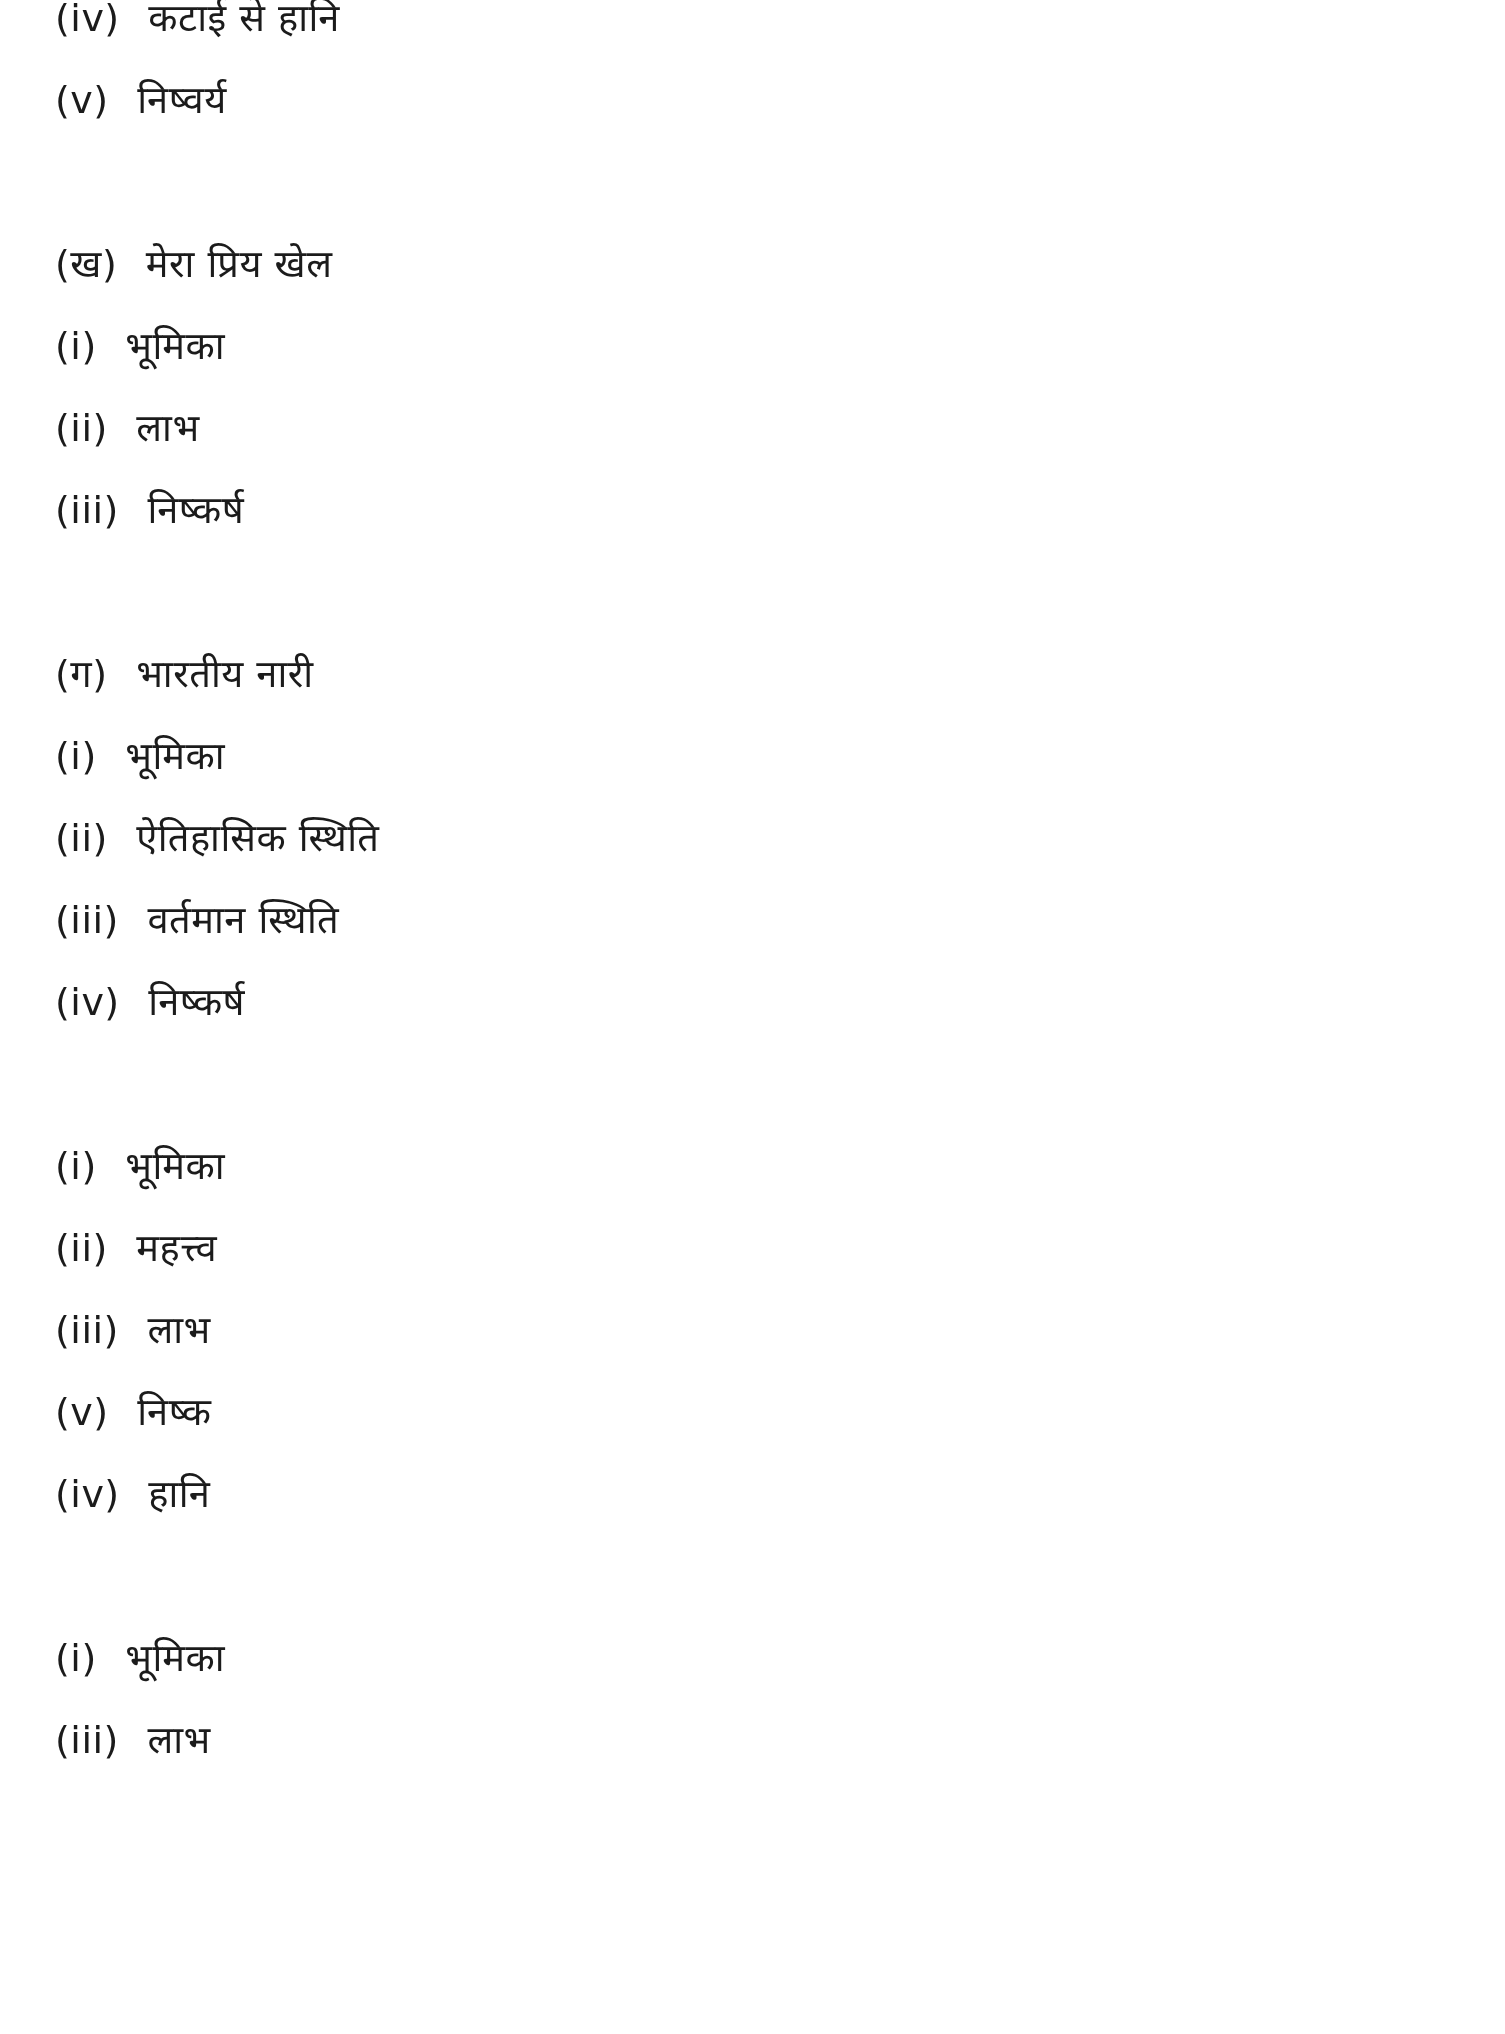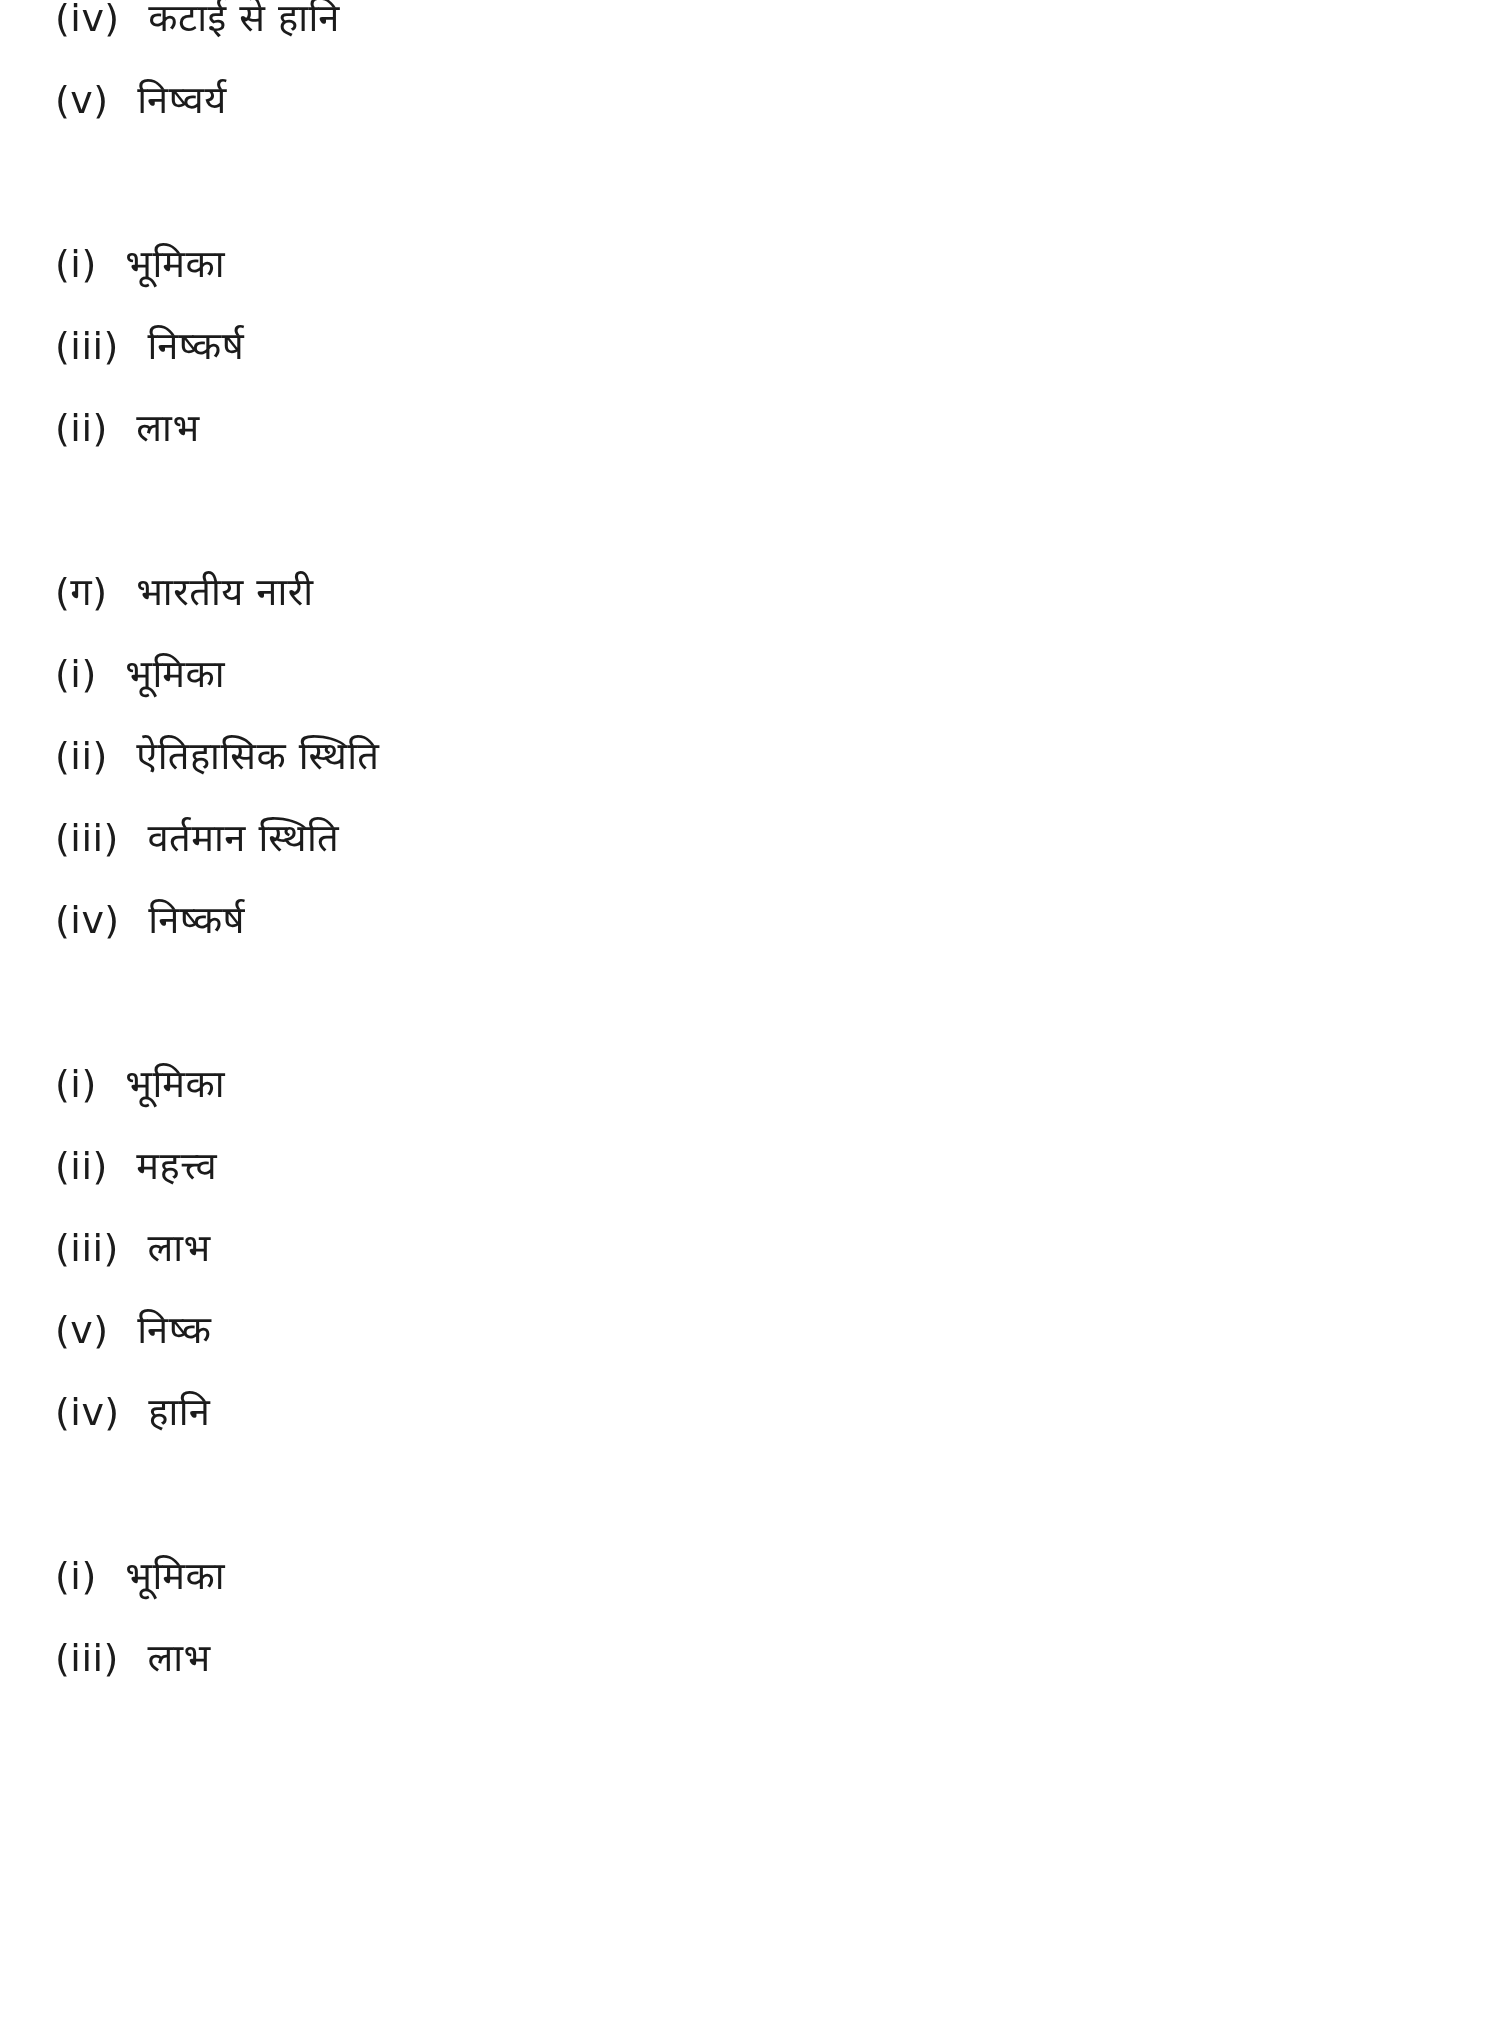--- a/index.html
+++ b/index.html
@@ -41,30 +41,34 @@
     <span class="marker">(iv)</span>
     <span class="text">कटाई से हानि</span>
   </div>
       <div class="line">
     <span class="marker">(v)</span>
     <span class="text">निष्वर्य</span>
   </div>
     </section>
     <section class="group">
       <div class="line">
+    <span class="marker">(ख)</span>
+    <span class="text">मेरा प्रिय खेल</span>
+  </div>
+      <div class="line">
     <span class="marker">(i)</span>
     <span class="text">भूमिका</span>
   </div>
       <div class="line">
+    <span class="marker">(ii)</span>
+    <span class="text">लाभ</span>
+  </div>
+      <div class="line">
     <span class="marker">(iii)</span>
     <span class="text">निष्कर्ष</span>
-  </div>
-      <div class="line">
-    <span class="marker">(ii)</span>
-    <span class="text">लाभ</span>
   </div>
     </section>
     <section class="group">
       <div class="line">
     <span class="marker">(ग)</span>
     <span class="text">भारतीय नारी</span>
   </div>
       <div class="line">
     <span class="marker">(i)</span>
     <span class="text">भूमिका</span>

